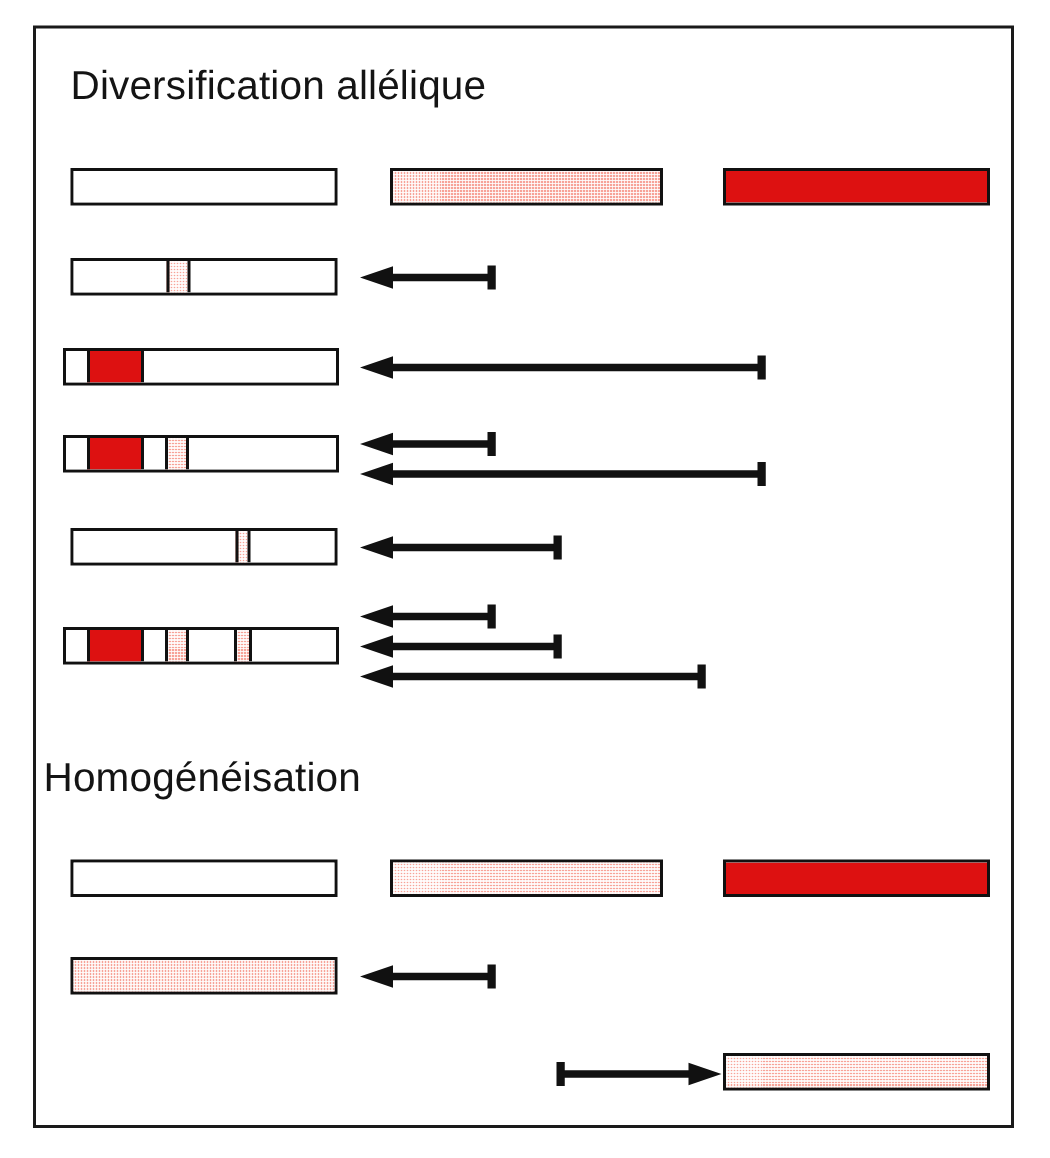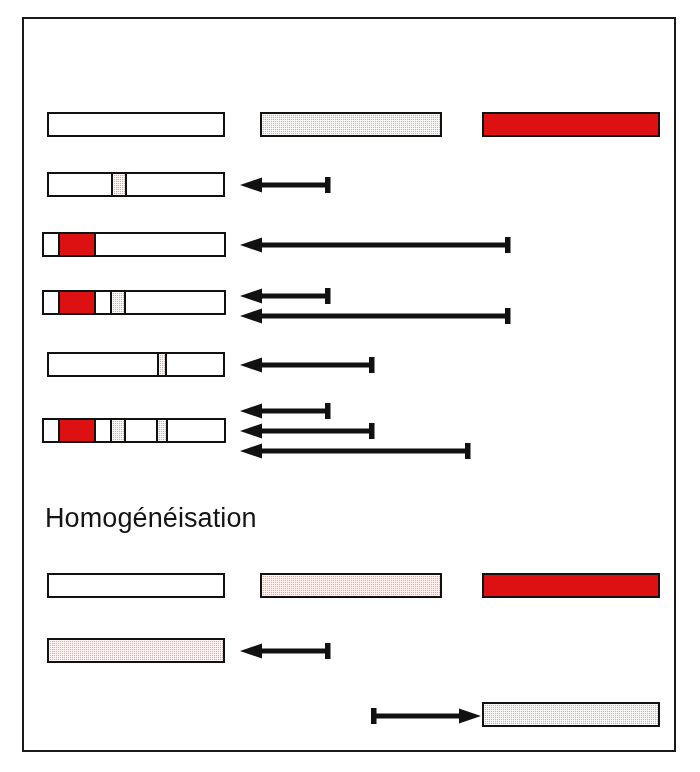--- a/index.html
+++ b/index.html
@@ -37,21 +37,21 @@
   .section-title {
     position: absolute;
     font-family: "Liberation Sans", sans-serif;
     font-size: 27px;
     font-weight: 400;
     color: #141414;
     letter-spacing: 0.1px;
     white-space: nowrap;
   }
   #title-diversification { left: 47px; top: 42px; }
-  #title-homogeneisation { left: 45px; top: 503px; }
+  #title-homogeneisation { left: 29px; top: 503px; }
 
   
   .bar {
     position: absolute;
     border: 2.5px solid #111111;
     box-sizing: border-box;
     display: flex;
     flex-direction: row;
     background: #ffffff;
     overflow: hidden;
@@ -78,20 +78,21 @@
     height: 18px;
   }
   .arrow svg { display: block; overflow: visible; }
 </style>
 </head>
 <body>
 
 <div id="figure">
   <div class="frame"></div>
 
+  <div class="section-title" id="title-diversification">Diversification allélique</div>
 
   <div class="bar" style="left:47px; top:112px; width:178px; height:25px;">
     <div class="seg seg-white" style="width:100%;"></div>
   </div>
   <div class="bar" style="left:260px; top:112px; width:182px; height:25px;">
     <div class="seg seg-pink" style="width:100%;"></div>
   </div>
   <div class="bar" style="left:482px; top:112px; width:178px; height:25px;">
     <div class="seg seg-red" style="width:100%;"></div>
   </div>

